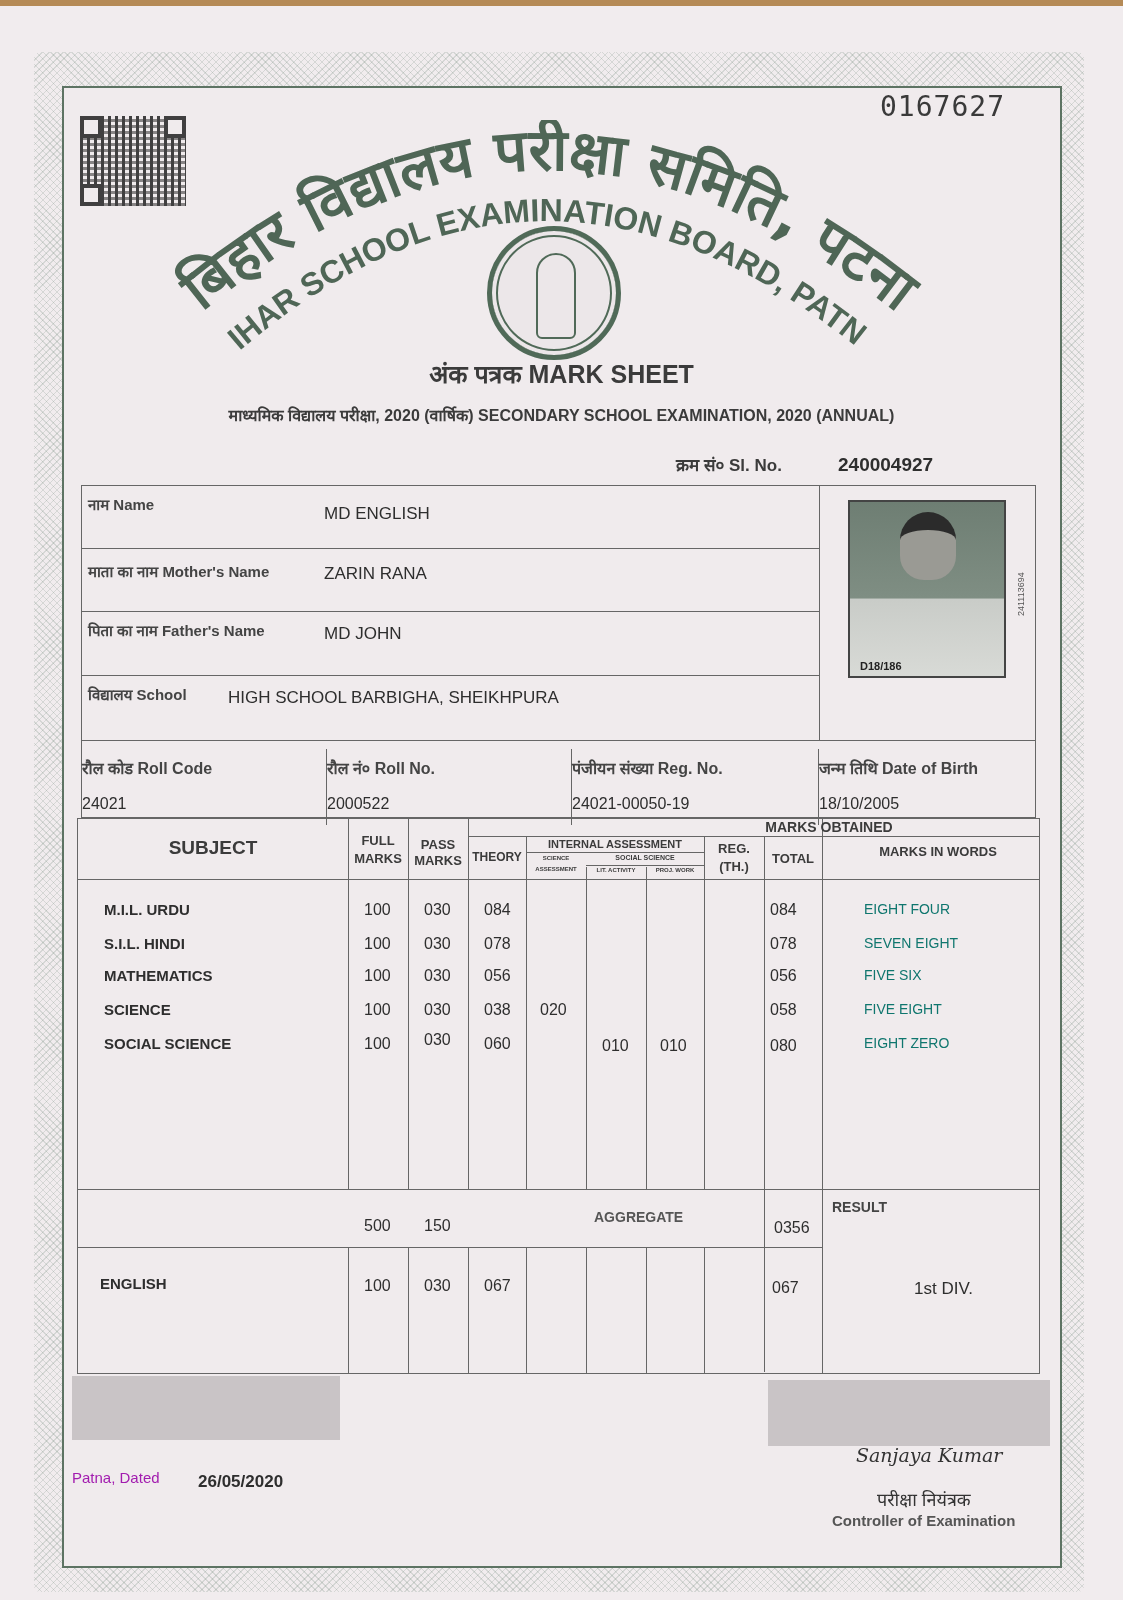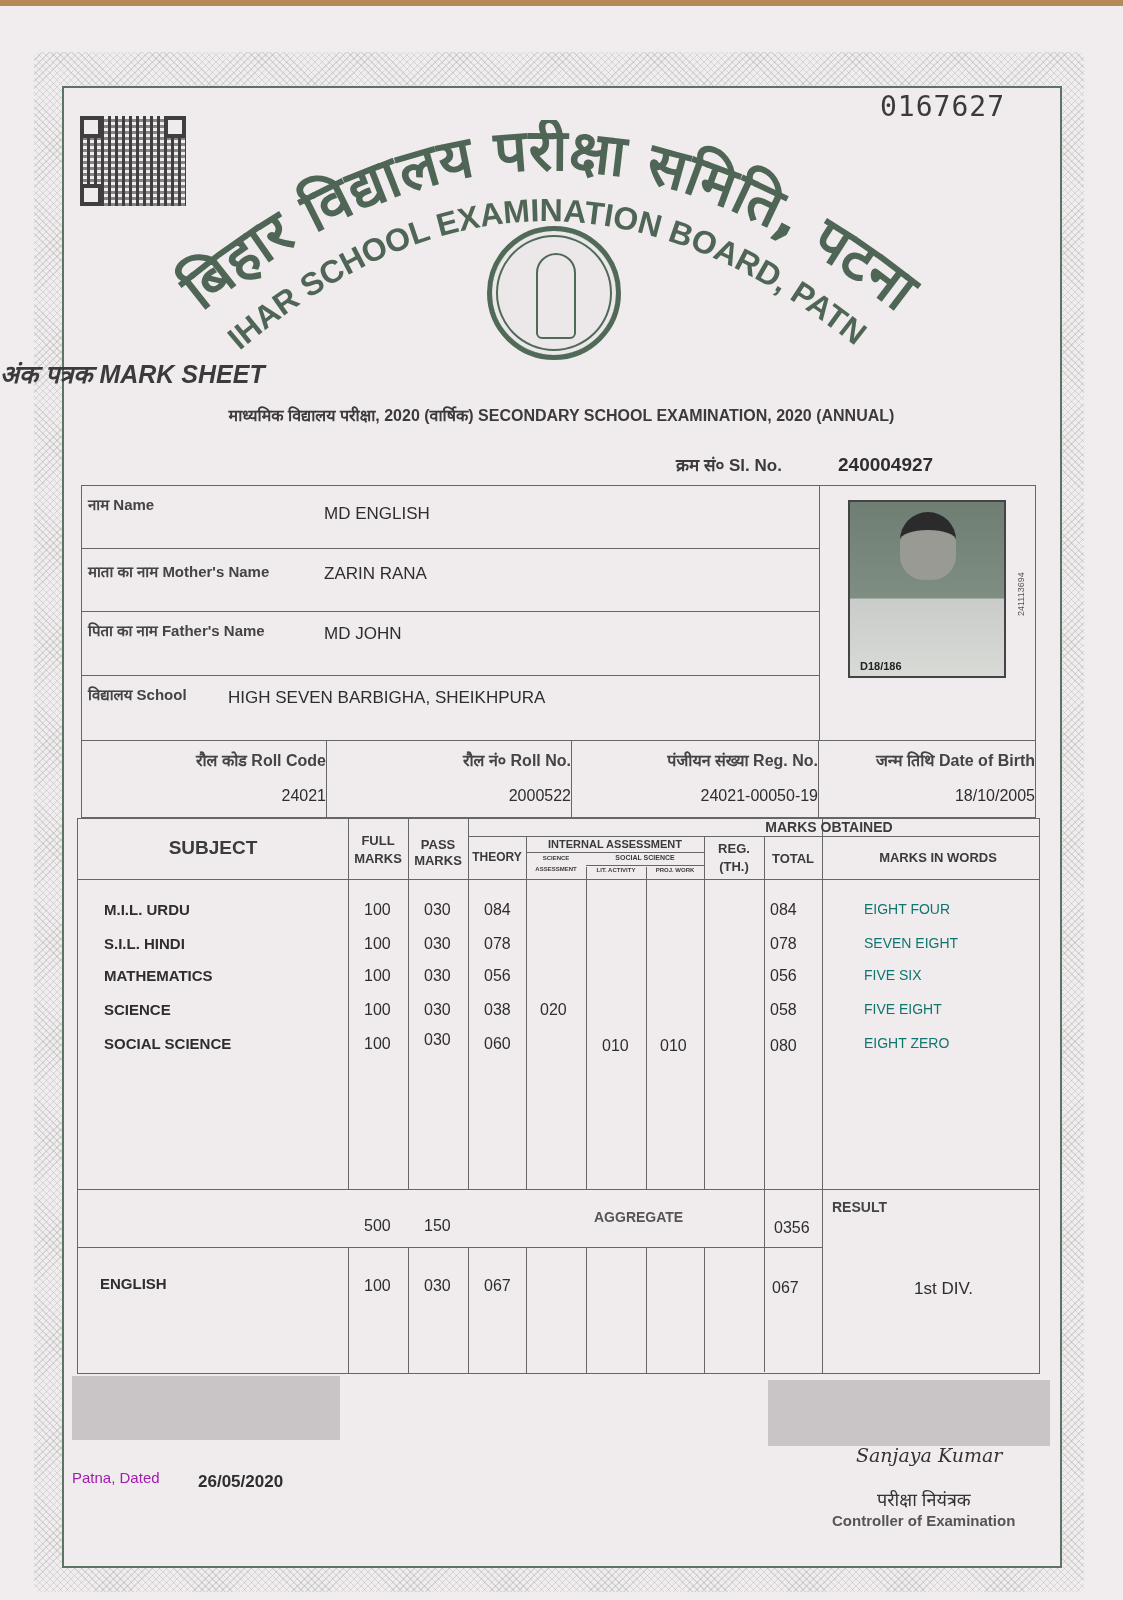--- a/index.html
+++ b/index.html
@@ -32,39 +32,39 @@
   }
   .qr .f { position: absolute; width: 22px; height: 22px; border: 4px solid #222; background: #f0ebed; }
   .serial { position: absolute; left: 880px; top: 90px; font-family: "DejaVu Sans Mono", monospace; font-size: 28px; color: #3a3a3a; letter-spacing: 1px; }
   .arc-svg { position: absolute; left: 140px; top: 120px; width: 820px; height: 260px; }
   .seal {
     position: absolute; left: 487px; top: 226px; width: 134px; height: 134px; border-radius: 50%;
     border: 5px solid #506a58; background: #ece7e9;
     box-shadow: inset 0 0 0 4px #ece7e9, inset 0 0 0 6px #506a58;
   }
   .seal .fig { position: absolute; left: 44px; top: 22px; width: 40px; height: 86px; border-radius: 20px 20px 6px 6px; border: 2px solid #506a58; }
-  .title-ms { position: absolute; left: 0; width: 1123px; top: 356px; text-align: left; font-size: 25px; font-weight: bold; color: #3b3b3b; font-style: italic; }
+  .title-ms { position: absolute; left: 0; width: 1123px; top: 356px; text-align: center; font-size: 25px; font-weight: bold; color: #3b3b3b; }
   .subtitle { position: absolute; left: 0; width: 1123px; top: 404px; text-align: center; font-size: 16px; font-weight: bold; color: #3b3b3b; }
   .slno-label { position: absolute; left: 676px; top: 453px; font-size: 17px; font-weight: bold; color: #3b3b3b; }
   .slno-val { position: absolute; left: 838px; top: 454px; font-size: 19px; font-weight: bold; color: #2e2e2e; }
   .info { position: absolute; left: 81px; top: 485px; width: 955px; height: 256px; border: 1.5px solid #666; }
   .info-row { position: absolute; left: 0; width: 737px; border-bottom: 1.5px solid #666; }
   .info-row .lbl { position: absolute; left: 6px; top: 8px; font-size: 15px; font-weight: bold; color: #444; }
   .info-row .val { position: absolute; font-size: 17px; color: #2e2e2e; }
   .photo-cell { position: absolute; left: 737px; top: 0; width: 217px; height: 254px; border-left: 1.5px solid #666; }
   .photo {
     position: absolute; left: 28px; top: 14px; width: 158px; height: 178px; border: 2px solid #444;
     background: linear-gradient(180deg, #6e7e73 0%, #7f8e83 55%, #c9ccc8 56%, #d8dad6 100%);
   }
   .photo .head { position: absolute; left: 50px; top: 10px; width: 56px; height: 68px; border-radius: 28px 28px 24px 24px; background: #9a9a94; border-top: 18px solid #2b2b2b; }
   .photo .tag { position: absolute; left: 10px; bottom: 4px; font-size: 11px; font-weight: bold; color: #222; }
   .photo-code { position: absolute; left: 196px; top: 60px; font-size: 9px; color: #555; transform: rotate(-90deg); transform-origin: left top; white-space: nowrap; top: 130px; }
 
   .ids { position: absolute; left: 81px; top: 741px; width: 955px; height: 77px; border: 1.5px solid #666; border-top: none; }
-  .ids .col { position: absolute; top: 0; height: 76px; border-right: 1.5px solid #666; text-align: right; }
+  .ids .col { position: absolute; top: 8px; height: 76px; border-right: 1.5px solid #666; text-align: left; }
   .ids .col:last-child { border-right: none; }
   .ids .h { position: absolute; left: 0; right: 0; top: 8px; font-size: 16px; font-weight: bold; color: #444; }
   .ids .v { position: absolute; left: 0; right: 0; top: 46px; font-size: 16px; color: #2e2e2e; }
 
   .marks { position: absolute; left: 77px; top: 818px; width: 963px; height: 556px; border: 1.5px solid #666; }
   .vline { position: absolute; width: 0; border-left: 1.2px solid #666; }
   .hline { position: absolute; height: 0; border-top: 1.5px solid #666; }
   .hd { position: absolute; font-weight: bold; color: #3b3b3b; text-align: center; }
   .cell { position: absolute; font-size: 16px; color: #2e2e2e; }
   .subj { position: absolute; left: 26px; font-size: 15px; font-weight: bold; color: #2e2e2e; }
@@ -123,21 +123,21 @@
   <div class="info-row" style="top:63px;height:63px">
     <span class="lbl" style="top:12px">माता का नाम Mother's Name</span>
     <span class="val" style="left:242px;top:15px">ZARIN RANA</span>
   </div>
   <div class="info-row" style="top:126px;height:64px">
     <span class="lbl" style="top:8px">पिता का नाम Father's Name</span>
     <span class="val" style="left:242px;top:12px">MD JOHN</span>
   </div>
   <div class="info-row" style="top:190px;height:64px;border-bottom:none">
     <span class="lbl" style="top:8px">विद्यालय School</span>
-    <span class="val" style="left:146px;top:12px">HIGH SEVEN BARBIGHA, SHEIKHPURA</span>
+    <span class="val" style="left:146px;top:12px">HIGH SCHOOL BARBIGHA, SHEIKHPURA</span>
   </div>
   <div class="photo-cell">
     <div class="photo">
       <div class="head"></div>
       <div class="tag">D18/186</div>
     </div>
     <div class="photo-code">241113694</div>
   </div>
 </div>
 
@@ -196,21 +196,21 @@
   <div class="hd" style="left:390px;top:31px;width:58px;font-size:12px">THEORY</div>
   <div class="hd" style="left:448px;top:19px;width:178px;font-size:11px">INTERNAL ASSESSMENT</div>
   <div class="hd" style="left:448px;top:36px;width:60px;font-size:6px">SCIENCE</div>
   <div class="hd" style="left:448px;top:47px;width:60px;font-size:6px">ASSESSMENT</div>
   <div class="hd" style="left:508px;top:35px;width:118px;font-size:7px">SOCIAL SCIENCE</div>
   <div class="hd" style="left:508px;top:48px;width:60px;font-size:6px">LIT. ACTIVITY</div>
   <div class="hd" style="left:568px;top:48px;width:58px;font-size:6px">PROJ. WORK</div>
   <div class="hd" style="left:626px;top:22px;width:60px;font-size:13px">REG.</div>
   <div class="hd" style="left:626px;top:40px;width:60px;font-size:13px">(TH.)</div>
   <div class="hd" style="left:686px;top:32px;width:58px;font-size:13px">TOTAL</div>
-  <div class="hd" style="left:744px;top:31px;width:232px;font-size:13px">MARKS IN WORDS</div>
+  <div class="hd" style="left:744px;top:25px;width:232px;font-size:13px">MARKS IN WORDS</div>
 
   <div>
     <span class="subj" style="top:82px">M.I.L. URDU</span>
     <span class="cell" style="left:286px;top:82px">100</span>
     <span class="cell" style="left:346px;top:82px">030</span>
     <span class="cell" style="left:406px;top:82px">084</span>
     <span class="cell" style="left:692px;top:82px">084</span>
     <span class="words" style="top:82px">EIGHT FOUR</span>
   </div>
   <div>

